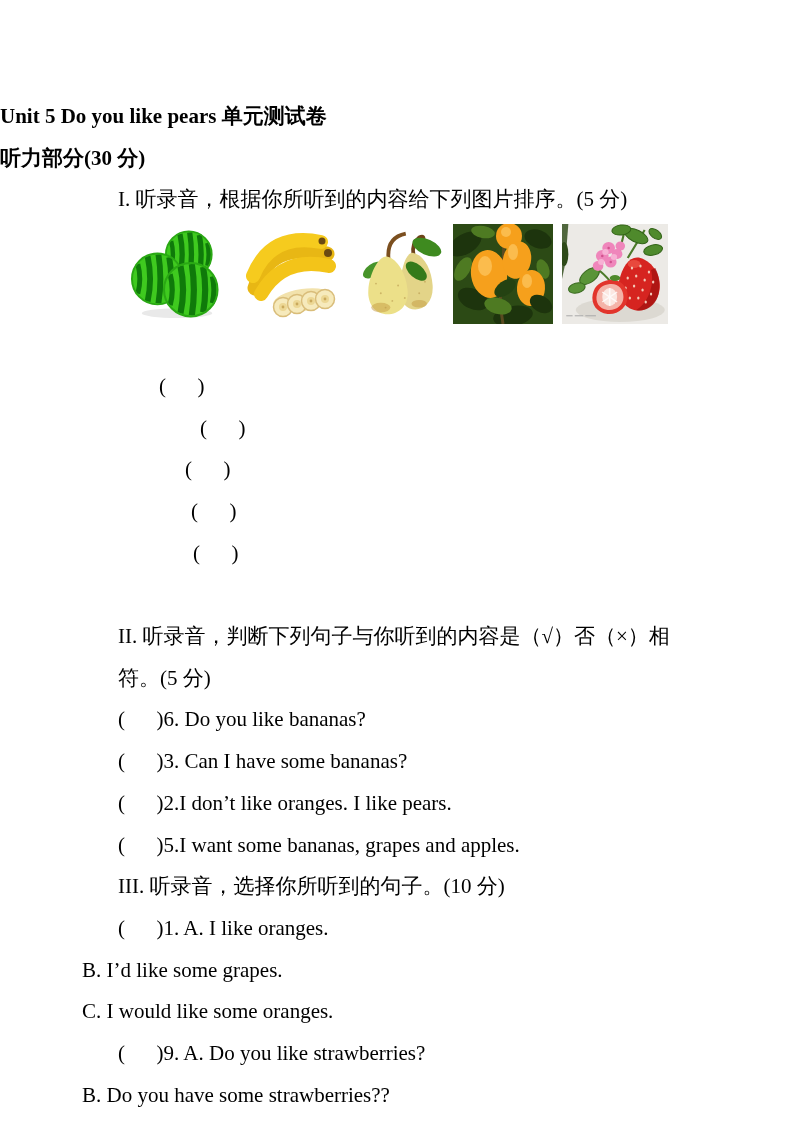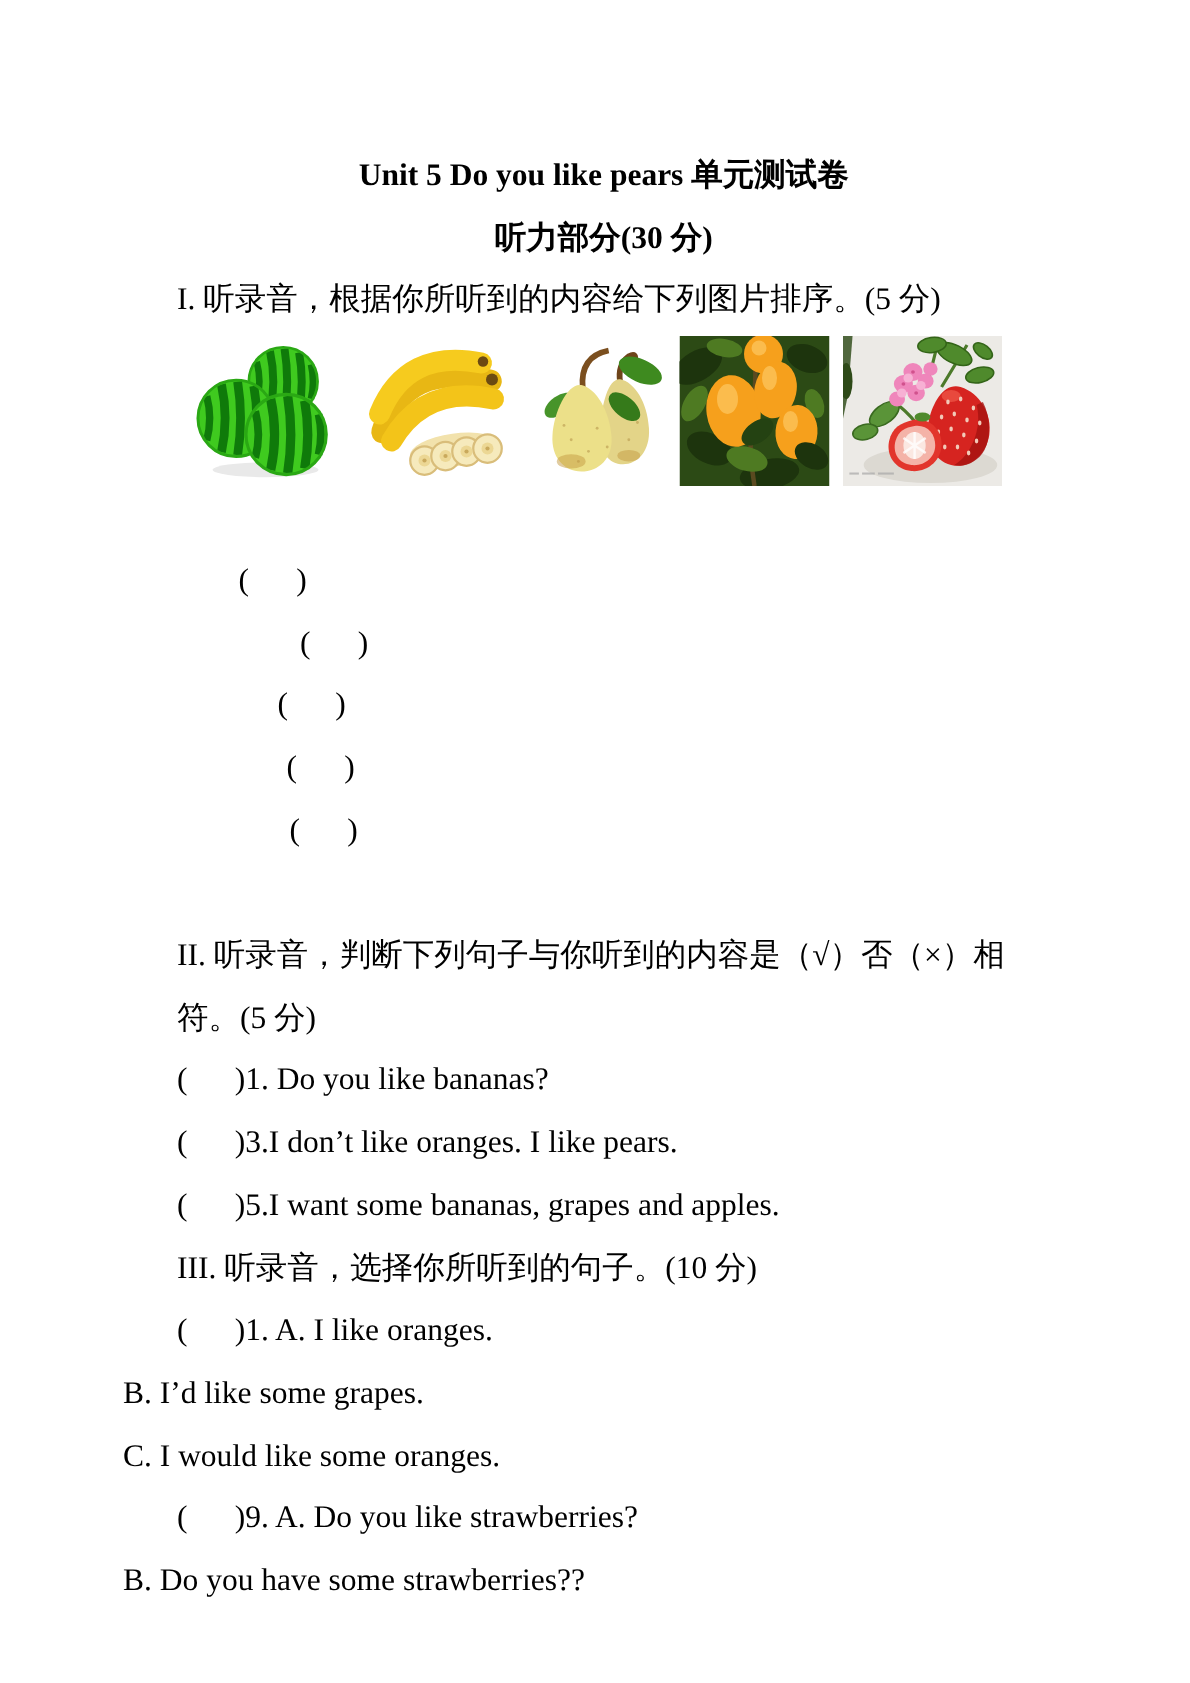--- a/index.html
+++ b/index.html
@@ -3,21 +3,21 @@
 <meta charset="utf-8">
 <style>
   html,body{margin:0;padding:0;}
   body{
     width:793px;height:1122px;background:#ffffff;color:#000;
     font-family:"Liberation Serif","DejaVu Serif",serif;
     font-size:21px;overflow:hidden;
   }
   .doc{padding-top:96px;}
   .line{line-height:41.7px;padding-left:118px;white-space:pre-wrap;}
-  .center{text-align:center;padding-left:0;margin-left:12px;}
+  .center{text-align:left;padding-left:0;}
   .bold{font-weight:bold;}
   .opt{padding-left:82px;}
   .images-row{margin-top:3px;height:100px;padding-left:118px;display:flex;align-items:flex-start;}
   .fruit-img{display:block;height:100px;}
   .blank-row{line-height:41.7px;padding-left:118px;white-space:pre;}
   .blank-pair{display:inline-block;white-space:pre;}
   svg{display:block;}
 </style>
 </head>
 <body>
@@ -205,22 +205,23 @@
     <span class="blank-pair" style="margin-left:20px">(      )</span>
     <span class="blank-pair" style="margin-left:61px">(      )</span>
     <span class="blank-pair" style="margin-left:46px">(      )</span>
     <span class="blank-pair" style="margin-left:52px">(      )</span>
     <span class="blank-pair" style="margin-left:54px">(      )</span>
   </div>
 
   <div class="line">II. 听录音，判断下列句子与你听到的内容是（√）否（×）相</div>
   <div class="line">符。(5 分)</div>
 
-  <div class="line">(      )1. Do you like bananas?</div>
-  <div class="line">(      )3.I don’t like oranges. I like pears.</div>
+  <div class="line">(      )6. Do you like bananas?</div>
+  <div class="line">(      )3. Can I have some bananas?</div>
+  <div class="line">(      )2.I don’t like oranges. I like pears.</div>
   <div class="line">(      )5.I want some bananas, grapes and apples.</div>
 
   <div class="line">III. 听录音，选择你所听到的句子。(10 分)</div>
 
   <div class="line">(      )1. A. I like oranges.</div>
   <div class="line opt">B. I’d like some grapes.</div>
   <div class="line opt">C. I would like some oranges.</div>
 
   <div class="line">(      )9. A. Do you like strawberries?</div>
   <div class="line opt">B. Do you have some strawberries??</div>

